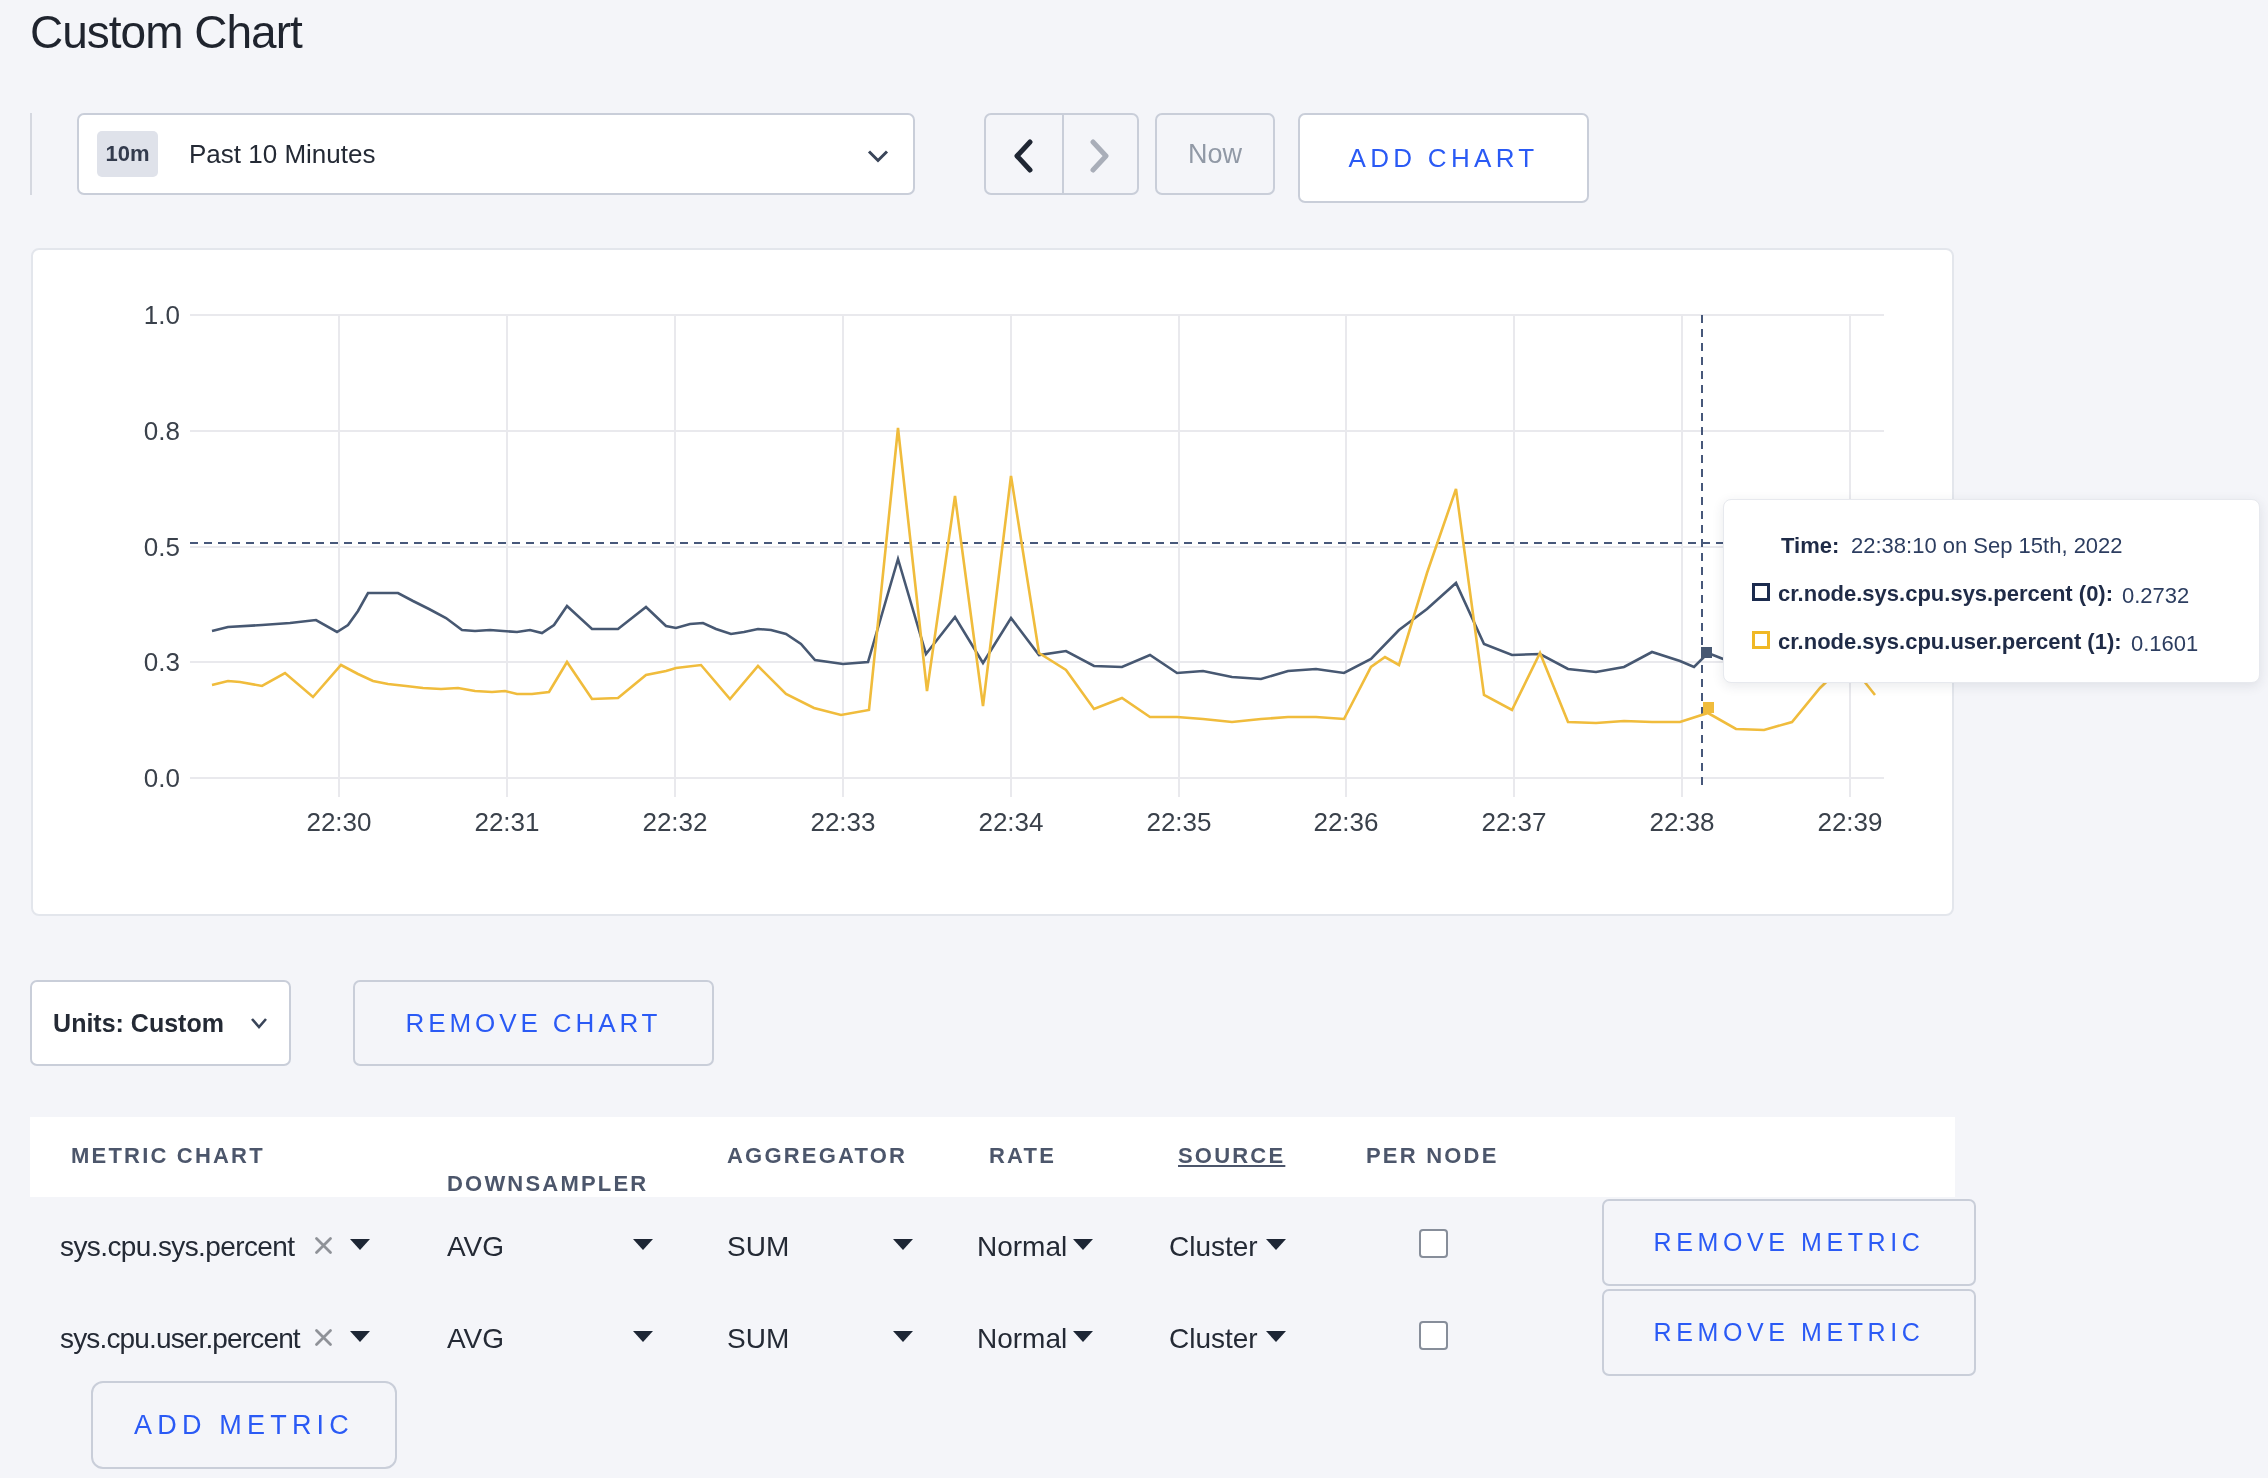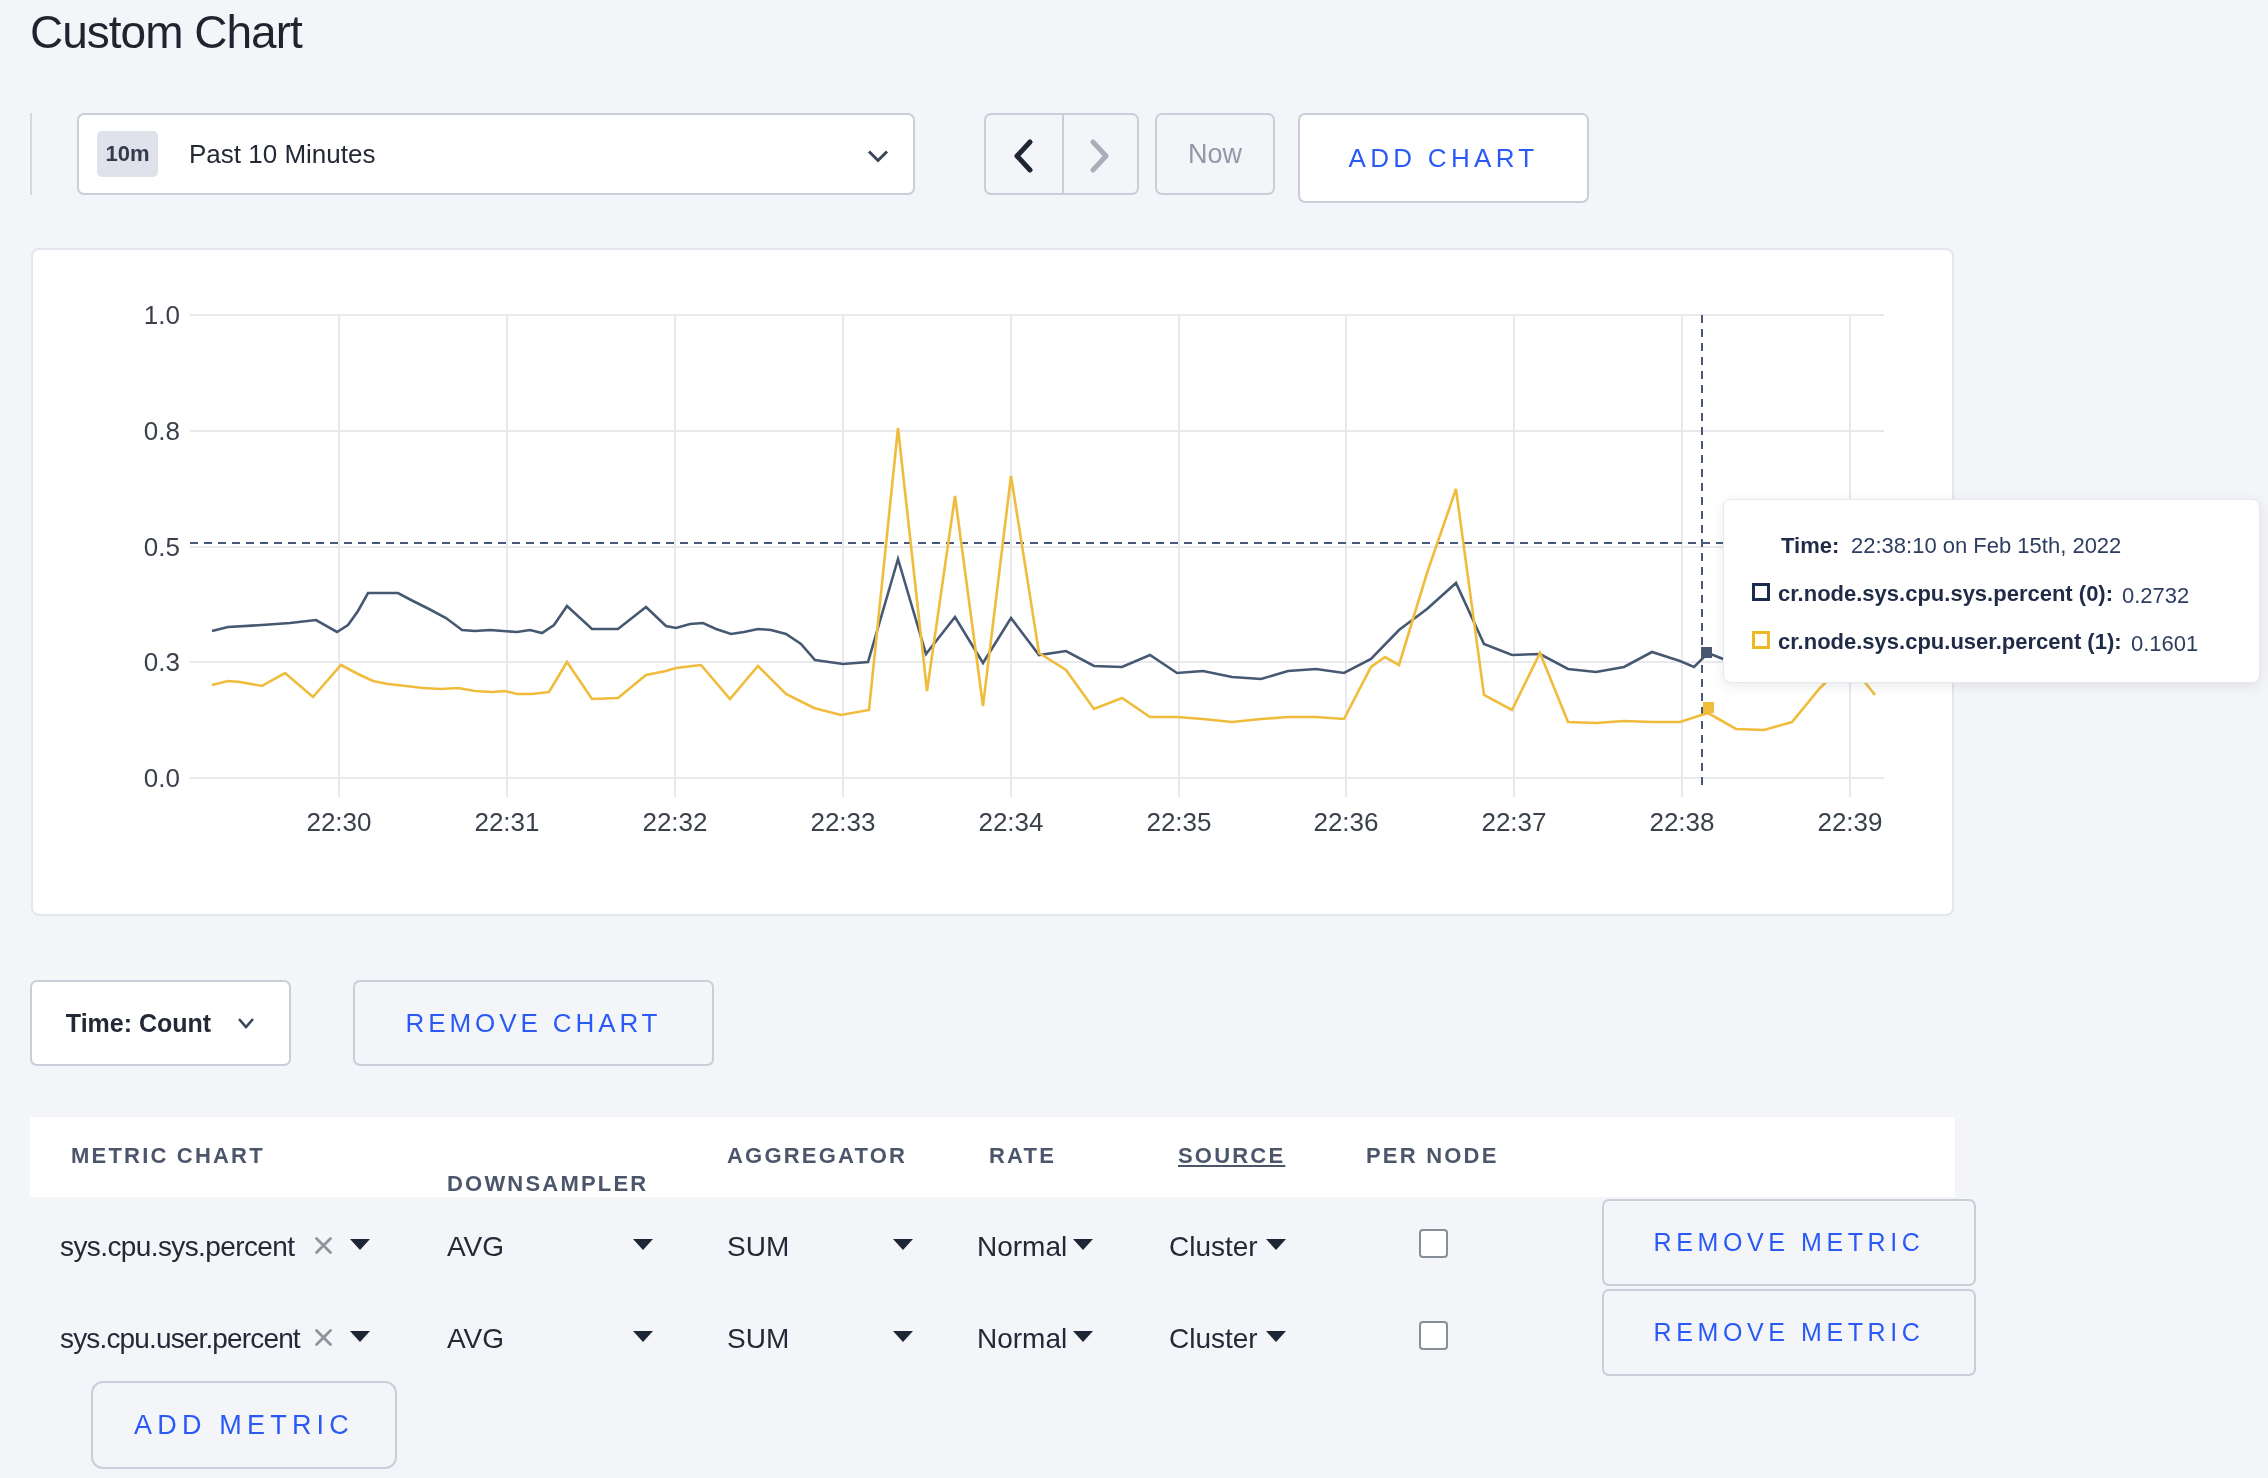--- a/index.html
+++ b/index.html
@@ -87,30 +87,30 @@
     </g>
 
     <polyline id="navy" fill="none" stroke="#475872" stroke-width="2.6" points="181,383 197,379 231,377 259,375 285,372 306,384 317,377 327,363 337,345 367,345 382,353 398,361 415,370 431,382 444,383 459,382 472,383 486,384 499,382 511,385 523,377 536,358 561,381 587,381 615,359 635,378 645,380 659,376 672,375 685,381 700,386 713,384 727,381 740,382 755,386 770,396 784,412 798,414 812,416 837,414 867,311 895,406 924,369 952,415 980,370 1008,407 1035,403 1063,418 1091,419 1119,407 1146,425 1172,423 1201,429 1230,431 1257,423 1285,421 1313,425 1340,411 1368,382 1396,361 1425,335 1453,396 1481,407 1509,406 1537,421 1565,424 1593,419 1621,404 1649,413 1663,419 1677,405 1705,416 1733,407 1761,413 1789,403 1817,408 1844,413"></polyline>
     <polyline id="yellow" fill="none" stroke="#f0bc3c" stroke-width="2.6" points="181,437 197,433 209,434 231,438 254,425 282,449 310,417 327,426 342,433 357,436 375,438 392,440 410,441 427,440 444,443 461,444 474,443 486,446 501,446 518,444 536,414 561,451 587,450 615,427 635,423 645,420 670,417 699,451 727,418 755,446 783,460 810,467 838,462 867,180 896,443 924,248 952,458 980,228 1008,405 1035,422 1063,461 1091,450 1119,469 1146,469 1172,471 1201,474 1230,471 1257,469 1285,469 1313,471 1340,419 1354,409 1368,417 1396,325 1425,241 1453,447 1481,462 1509,405 1537,474 1565,475 1593,473 1621,474 1649,474 1677,465 1705,481 1733,482 1761,474 1789,440 1817,413 1844,447"></polyline>
     <rect x="1670" y="399" width="11" height="11" fill="#475872"></rect>
     <rect x="1672" y="454" width="11" height="11" fill="#f0bc3c"></rect>
   </svg>
 
   <div class="abs" style="left:1723px;top:499px;width:535px;height:182px;background:#fff;border:1px solid #e7e9ee;border-radius:8px;box-shadow:0 3px 12px rgba(40,50,70,0.10);"></div>
   <div class="abs" style="left:1781px;top:533px;font-size:22px;font-weight:bold;color:#1f2b47;">Time:</div>
-  <div class="abs" style="left:1851px;top:533px;font-size:22px;color:#2c3d60;">22:38:10 on Feb 15th, 2022</div>
+  <div class="abs" style="left:1851px;top:533px;font-size:22px;color:#2c3d60;">22:38:10 on Sep 15th, 2022</div>
   <div class="abs" style="left:1752px;top:583px;width:12px;height:12px;border:3px solid #1b2b4e;background:#fff;"></div>
   <div class="abs" style="left:1778px;top:581px;font-size:22px;font-weight:bold;color:#1f2b47;">cr.node.sys.cpu.sys.percent (0):</div>
   <div class="abs" style="left:2122px;top:583px;font-size:22px;color:#2c3d60;">0.2732</div>
   <div class="abs" style="left:1752px;top:631px;width:12px;height:12px;border:3px solid #f0b825;background:#fff;"></div>
   <div class="abs" style="left:1778px;top:629px;font-size:22px;font-weight:bold;color:#1f2b47;">cr.node.sys.cpu.user.percent (1):</div>
   <div class="abs" style="left:2131px;top:631px;font-size:22px;color:#2c3d60;">0.1601</div>
 
   <div class="btn" style="left:30px;top:980px;width:261px;height:86px;">
-    <span style="font-size:25px;font-weight:bold;color:#242a35;">Time: Count</span>
+    <span style="font-size:25px;font-weight:bold;color:#242a35;">Units: Custom</span>
     <svg style="margin-left:26px;" width="18" height="12" viewBox="0 0 18 12">
       <path d="M2 2 L9 10 L16 2" fill="none" stroke="#3a4559" stroke-width="2.6"></path>
     </svg>
   </div>
   <div class="btn ghost" style="left:311px;top:980px;width:361px;height:86px;">
     <span class="bluetxt" style="letter-spacing:3.9px;">REMOVE CHART</span>
   </div>
 
   <div class="abs" style="left:30px;top:1117px;width:1925px;height:80px;background:#fff;"></div>
   <div class="abs hdr" style="left:71px;top:1143px;font-size:22px;font-weight:bold;letter-spacing:2.2px;color:#4c566b;">METRIC CHART</div>

